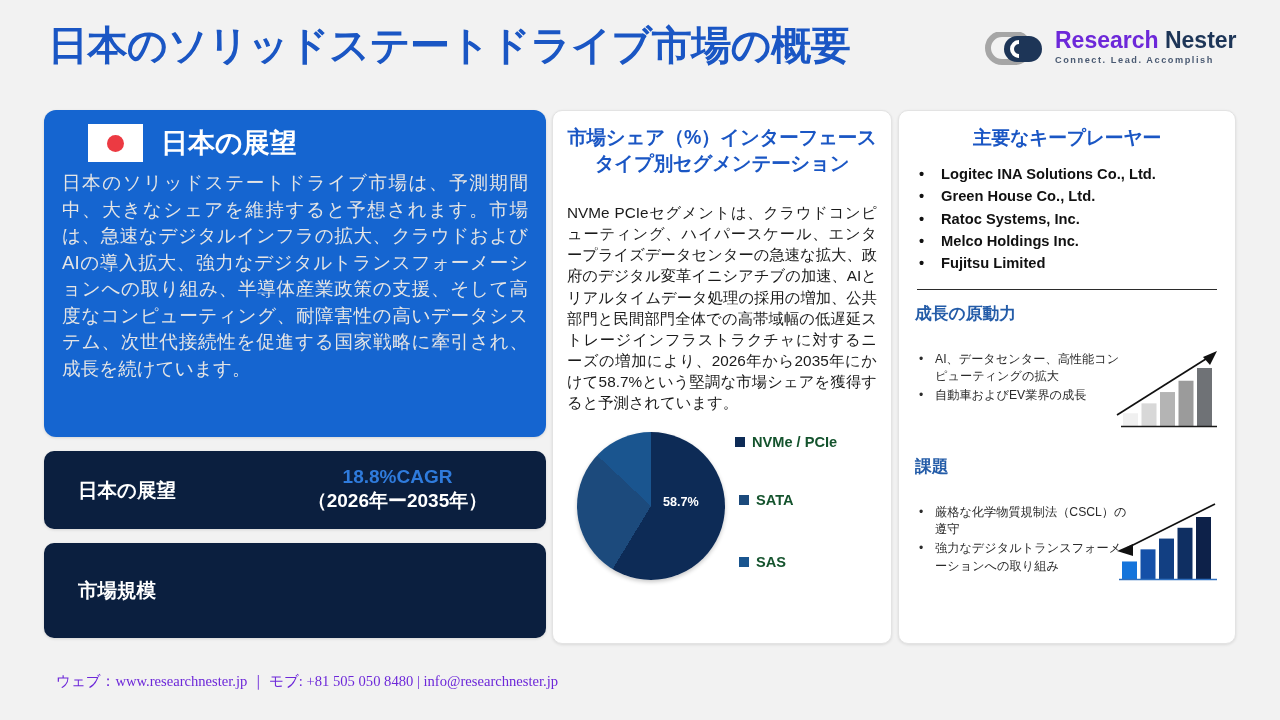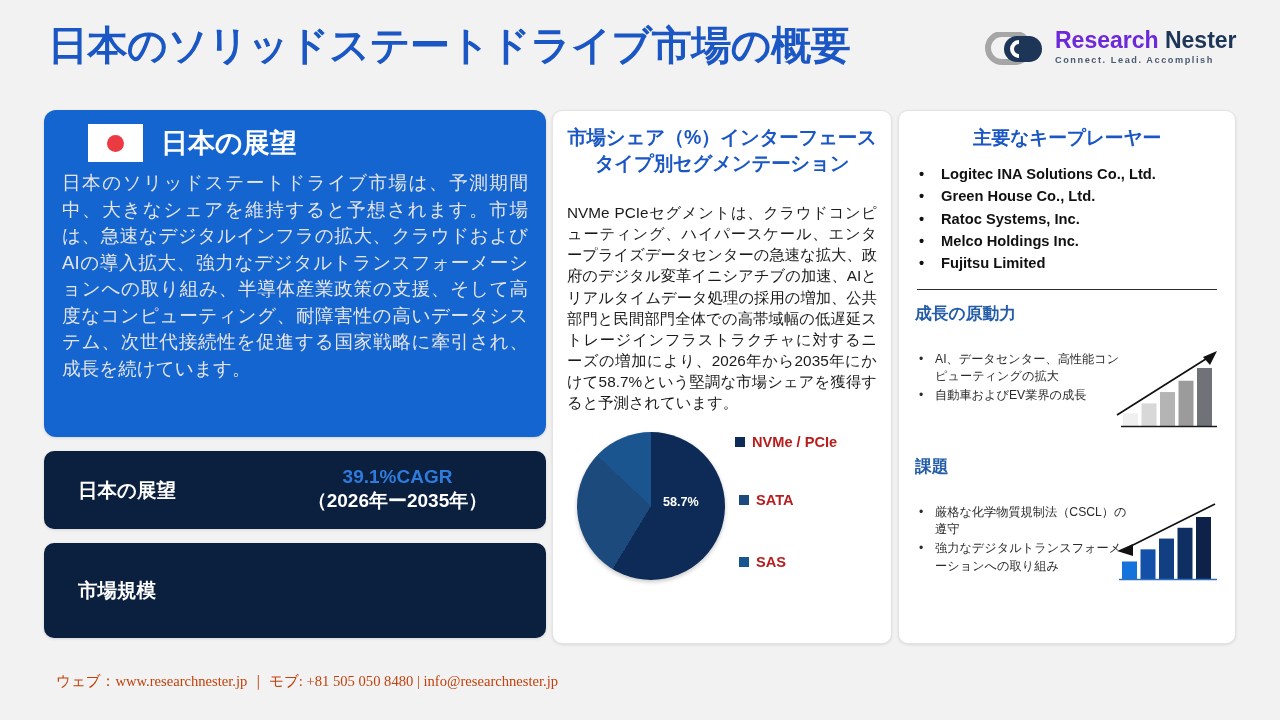--- a/index.html
+++ b/index.html
@@ -89,21 +89,21 @@
     width: 148px; height: 148px; border-radius: 50%;
     box-shadow: 0 2px 4px rgba(0,0,0,0.22);
   }
   .pie-label {
     position: absolute; left: 86px; top: 63px;
     font-size: 12.6px; font-weight: bold; color: #fff;
   }
   .legend { position: absolute; left: 168px; top: 0; width: 160px; height: 170px; }
   .legend-item { position: absolute; display: flex; align-items: center; gap: 7px; }
   .legend-swatch { width: 10px; height: 10px; flex: 0 0 auto; }
-  .legend-text { font-size: 14.6px; font-weight: bold; color: #b91c1c; white-space: nowrap; }
+  .legend-text { font-size: 14.6px; font-weight: bold; color: #14532d; white-space: nowrap; }
   .li0 { top: 12px; left: 0; }
   .li1 { top: 70px; left: 4px; }
   .li2 { top: 132px; left: 4px; }
 
   
   .col-right { left: 898px; top: 110px; width: 338px; height: 534px; padding: 14px 16px 0 16px; }
   .kp-title {
     font-size: 18.8px; font-weight: bold; color: #1a56c4;
     text-align: center; letter-spacing: -0.2px;
   }
@@ -114,21 +114,21 @@
 
   .sec-title { margin-top: 12px; font-size: 16.8px; font-weight: bold; color: #245ca8; }
   .sec-block { position: relative; height: 118px; }
   .sec-bullets { position: absolute; left: 4px; top: 26px; width: 212px; }
   .sec-bullet { display: flex; font-size: 12.2px; color: #2b2b2b; line-height: 1.42; margin-bottom: 2px; }
   .sec-bullet-dot { width: 16px; flex: 0 0 16px; }
   .mini-chart { position: absolute; right: -2px; top: 20px; width: 108px; height: 88px; }
 
   .footer {
     position: absolute; left: 56px; top: 672px;
-    font-size: 14.6px; color: #c2410c;
+    font-size: 14.6px; color: #6d28d9;
     font-family: "Liberation Serif", serif; white-space: nowrap; text-align: right;
   }
 </style>
 </head>
 <body>
 
 <div class="page">
 
   <div class="header">
     <div class="page-title">日本のソリッドステートドライブ市場の概要</div>
@@ -159,21 +159,21 @@
           <div class="flag-dot"></div>
         </div>
         <div class="outlook-title">日本の展望</div>
       </div>
       <div class="outlook-body">日本のソリッドステートドライブ市場は、予測期間中、大きなシェアを維持すると予想されます。市場は、急速なデジタルインフラの拡大、クラウドおよびAIの導入拡大、強力なデジタルトランスフォーメーションへの取り組み、半導体産業政策の支援、そして高度なコンピューティング、耐障害性の高いデータシステム、次世代接続性を促進する国家戦略に牽引され、成長を続けています。</div>
     </div>
 
     <div class="stat-card cagr">
       <div class="stat-label">日本の展望</div>
       <div class="stat-values">
-        <div class="stat-accent">39.1%CAGR</div>
+        <div class="stat-accent">18.8%CAGR</div>
         <div class="stat-sub">（2026年ー2035年）</div>
       </div>
     </div>
 
     <div class="stat-card size">
       <div class="stat-label">市場規模</div>
     </div>
   </div>
 
   <div class="card-white col-mid">

